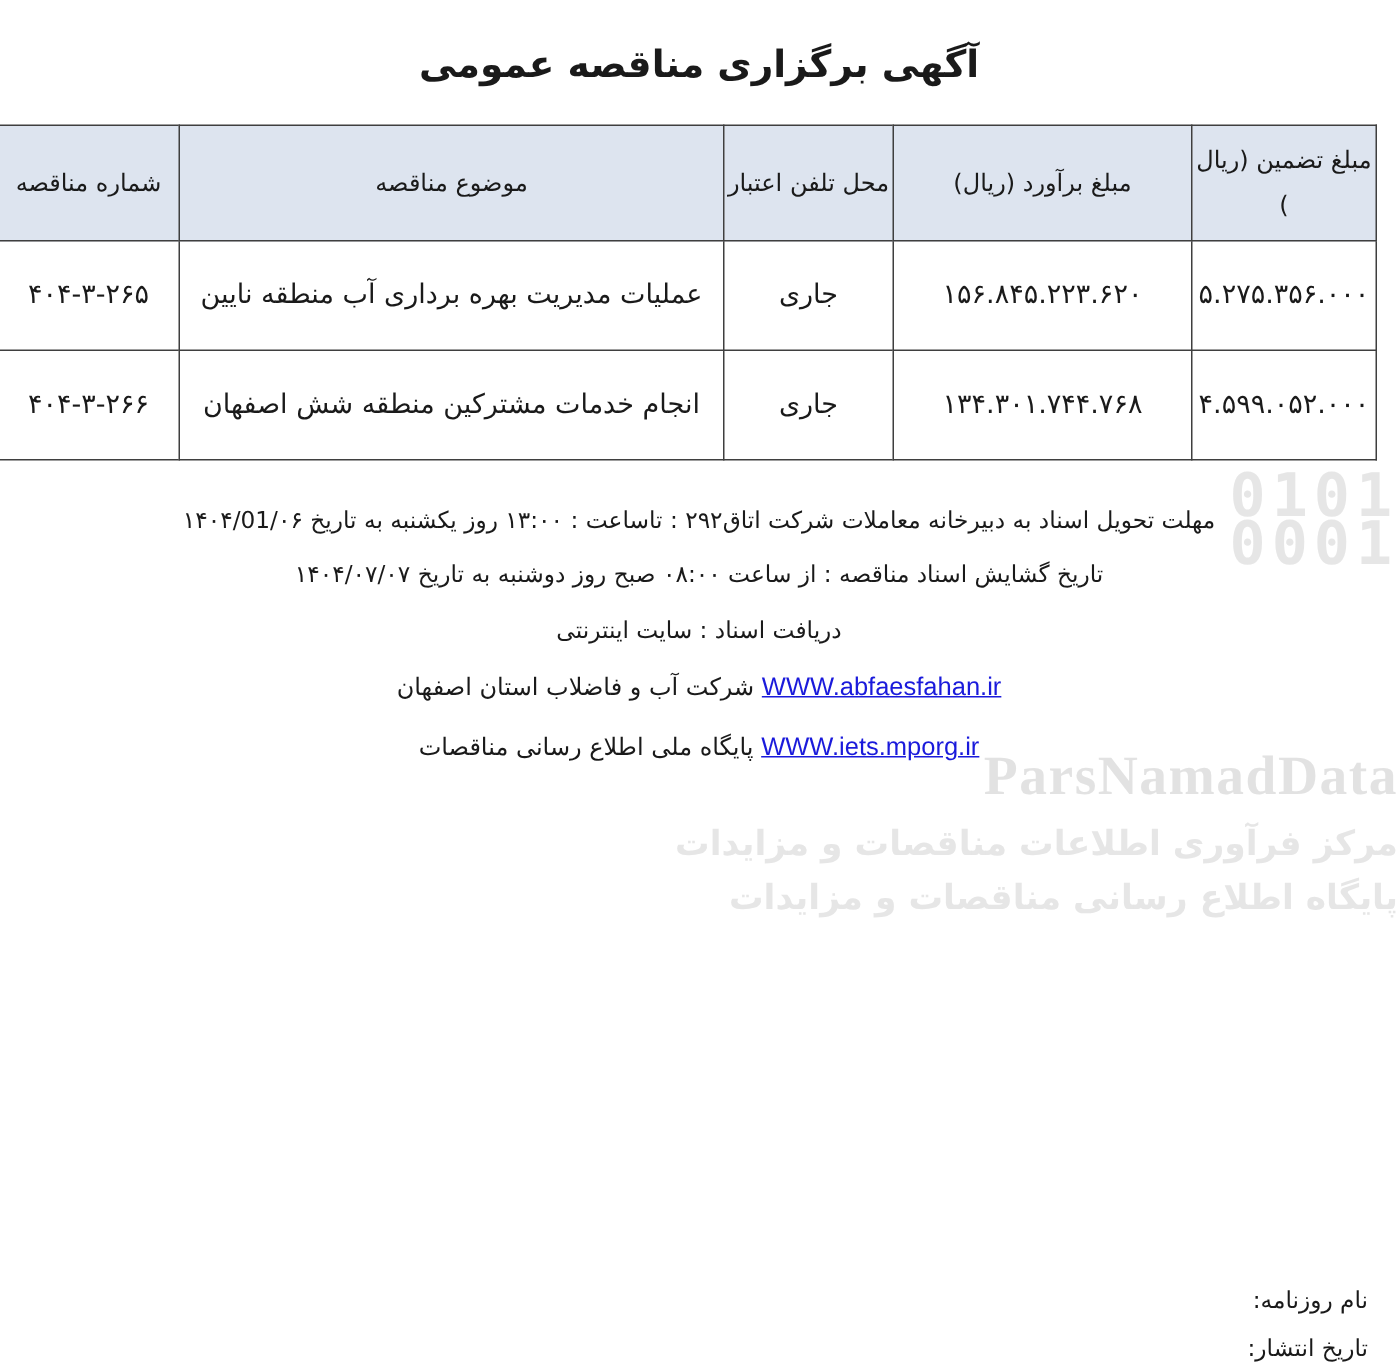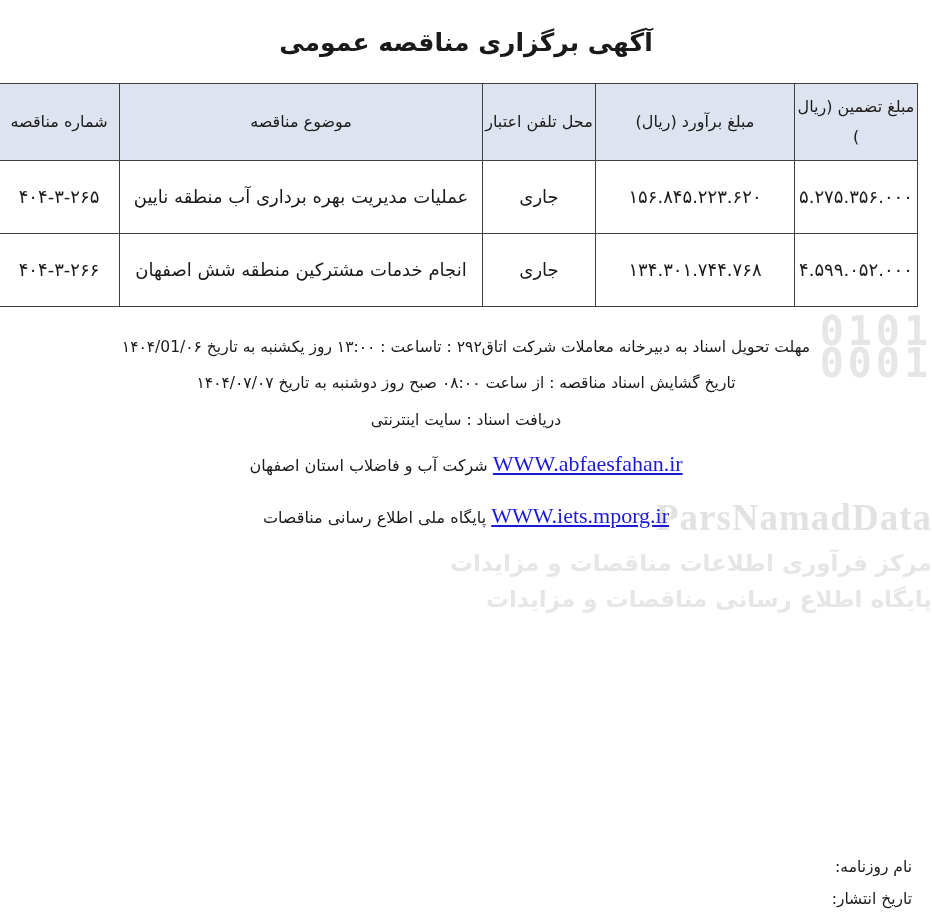--- a/index.html
+++ b/index.html
@@ -124,22 +124,22 @@
   .notes {
     margin-top: 22px;
     text-align: center;
     font-size: 15.5px;
     line-height: 2.35;
   }
   .notes div { direction: rtl; }
   .link {
     color: #1a1adb;
     text-decoration: underline;
-    font-family: Liberation Serif, serif;
-    font-size: 22px;
+    font-family: Liberation Sans, sans-serif;
+    font-size: 17px;
     direction: ltr;
     unicode-bidi: embed;
   }
   .site-line { font-size: 16px; }
 
   .footer {
     position: absolute;
     right: 20px;
     bottom: 26px;
     text-align: right;

